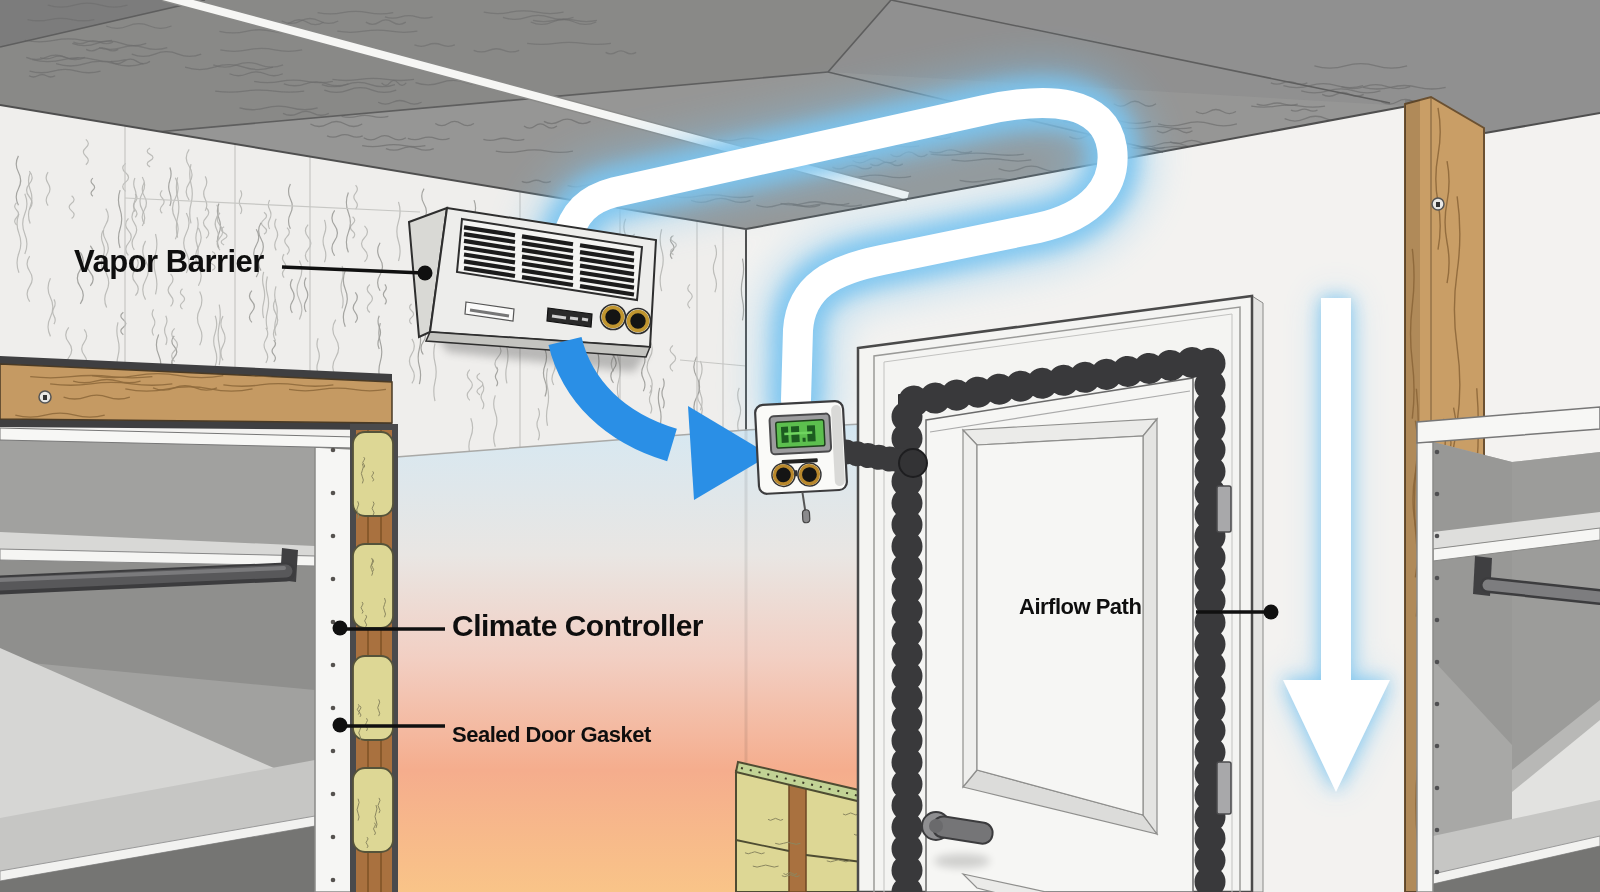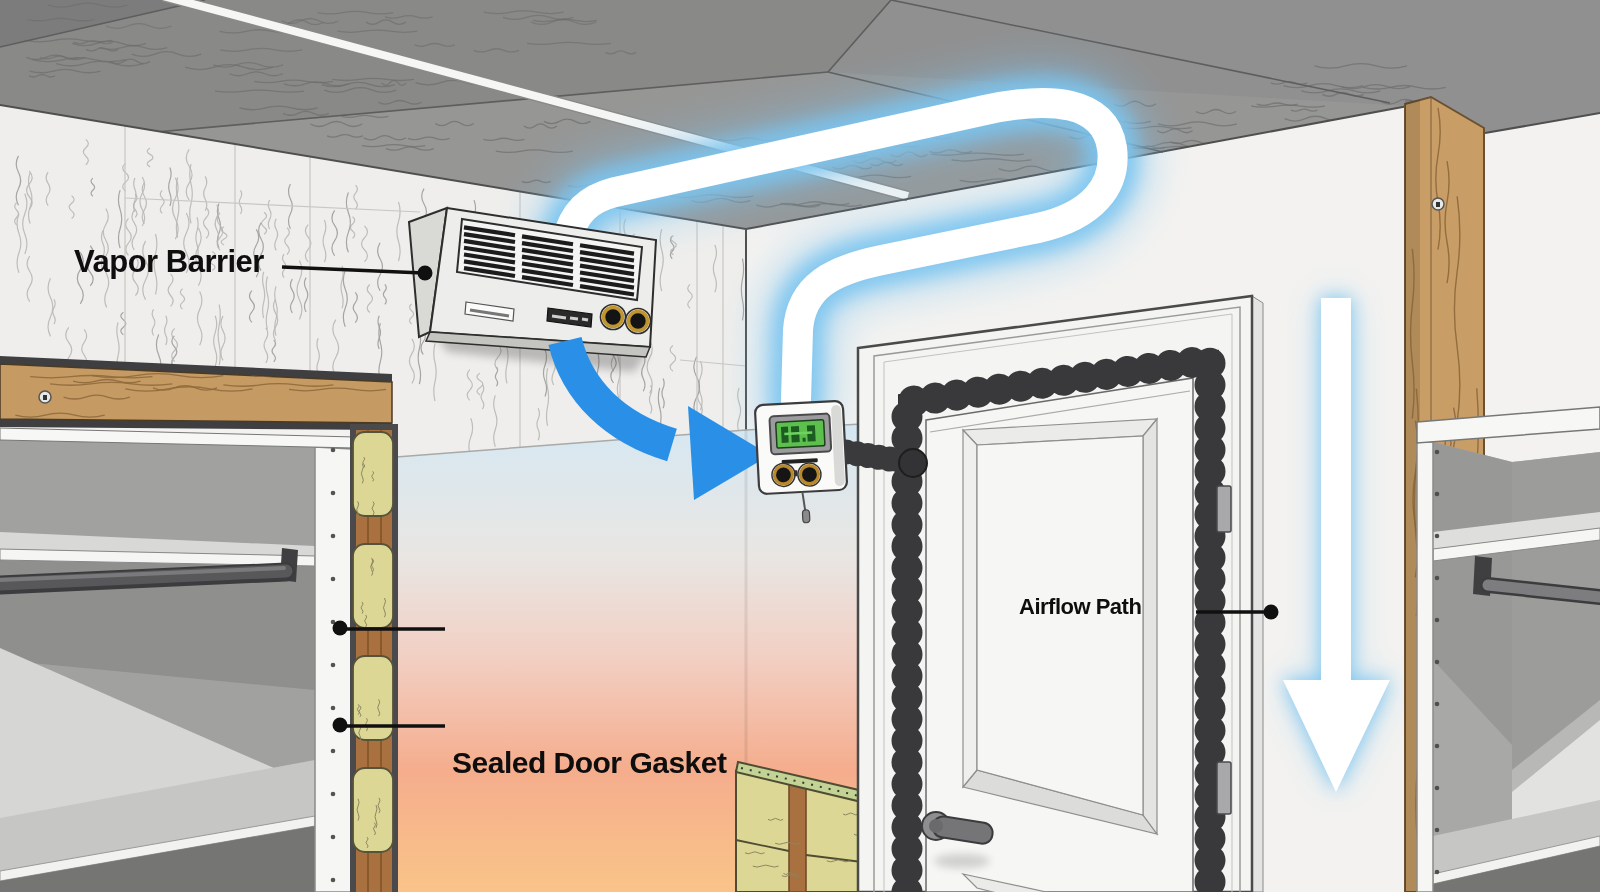--- a/index.html
+++ b/index.html
@@ -680,15 +680,16 @@
     <line x1="341" y1="629" x2="445" y2="629"></line>
         <circle cx="340" cy="628" r="7.5" fill="#101010" stroke="none"></circle>
     <line x1="341" y1="726" x2="445" y2="726"></line>
         <circle cx="340" cy="725" r="7.5" fill="#101010" stroke="none"></circle>
     <line x1="1196" y1="612" x2="1268" y2="612"></line>
         <circle cx="1271" cy="612" r="7.5" fill="#101010" stroke="none"></circle>
   </g>
 </svg>
 
 <div class="callout" style="left:74px;top:246px;font-size:31px">Vapor Barrier</div>
-<div class="callout" style="left:452px;top:748px;font-size:30px">Sealed Door Gasket</div>
+<div class="callout" style="left:452px;top:611px;font-size:30px">Climate Controller</div>
+<div class="callout" style="left:452px;top:724px;font-size:22px">Sealed Door Gasket</div>
 <div class="callout" style="left:1019px;top:596px;font-size:22px">Airflow Path</div>
 </div>
 
 </body></html>

